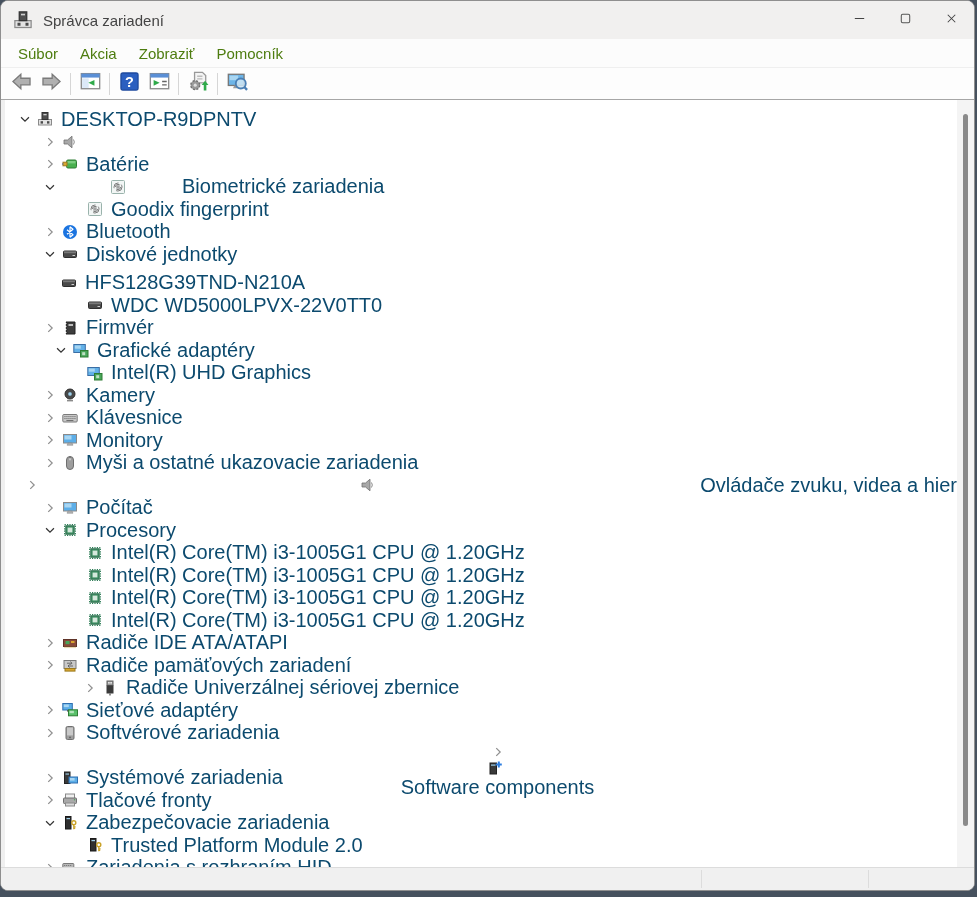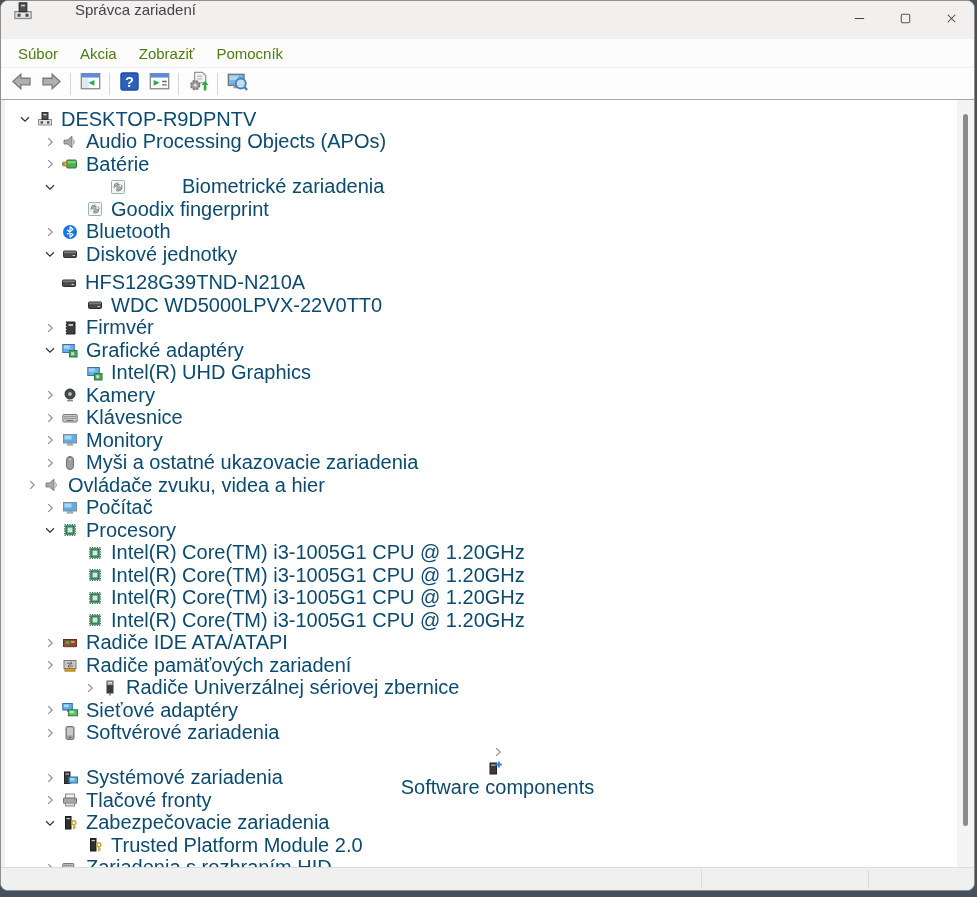--- a/index.html
+++ b/index.html
@@ -8,21 +8,21 @@
     background:#46515e;
     font-family:"Liberation Sans",sans-serif;
     -webkit-font-smoothing:antialiased;
   }
   .window{
     position:absolute;top:0;left:0;width:975px;height:891px;
     background:#ffffff;border:1px solid #8f8f8f;border-radius:8px;
     overflow:hidden;display:flex;flex-direction:column;box-sizing:border-box;
   }
   
-  .titlebar{height:38px;min-height:38px;background:#f1f0ef;display:flex;align-items:flex-start;gap:32px;}
+  .titlebar{height:38px;min-height:38px;background:#f1f0ef;display:flex;align-items:center;}
   .app-icon{width:20px;height:20px;margin-left:12px;}
   .app-icon svg{width:20px;height:20px;}
   .title{margin-left:10px;font-size:15px;color:#444;}
   .win-controls{margin-left:auto;display:flex;height:100%;}
   .wc-btn{width:46px;height:100%;display:flex;align-items:center;justify-content:center;}
   .wc-btn svg{width:15px;height:15px;}
   
   .menubar{height:28px;min-height:28px;background:#fcfcfc;display:flex;align-items:center;padding-left:6px;}
   .menu-item{padding:3px 11px;font-size:15px;color:#4d7c0f;}
   
@@ -170,21 +170,20 @@
             <svg viewBox="0 0 16 16" xmlns="http://www.w3.org/2000/svg">
               <path d="M6 3.5 l4.5 4.5 -4.5 4.5" stroke="#8f8f8f" stroke-width="1.4" fill="none"></path>
             </svg>
           </span>
           <span class="ticon">
             <svg viewBox="0 0 16 16" xmlns="http://www.w3.org/2000/svg">
               <path d="M2 6 h3.5 L10 2.2 v11.6 L5.5 10 H2 Z" fill="#a8a8a8" stroke="#6f6f6f" stroke-width=".8"></path>
               <path d="M11.5 5.5 q1.6 2.5 0 5" stroke="#8a8a8a" fill="none"></path>
             </svg>
           </span>
-          <span class="tlabel">Audio Processing Objects (APOs)</span>
         </div>
         <div class="trow" style="padding-left: 33px;">
           <span class="chev">
             <svg viewBox="0 0 16 16" xmlns="http://www.w3.org/2000/svg">
               <path d="M6 3.5 l4.5 4.5 -4.5 4.5" stroke="#8f8f8f" stroke-width="1.4" fill="none"></path>
             </svg>
           </span>
           <span class="ticon">
             <svg viewBox="0 0 16 16" xmlns="http://www.w3.org/2000/svg">
               <rect x="4.5" y="4" width="10" height="8" rx="1.5" fill="#49b04f" stroke="#2e7d34"></rect>
@@ -285,21 +284,21 @@
             </svg>
           </span>
           <span class="ticon">
             <svg viewBox="0 0 16 16" xmlns="http://www.w3.org/2000/svg">
               <path d="M4 2 h9 v12 h-9 l1-1.5 -1-1.5 1-1.5 -1-1.5 1-1.5 -1-1.5 1-1.5 Z" fill="#3d3d3d" stroke="#222"></path>
               <rect x="6.5" y="4" width="4.5" height="2" fill="#bdbdbd"></rect>
             </svg>
           </span>
           <span class="tlabel">Firmvér</span>
         </div>
-        <div class="trow" style="padding-left: 33px;">
+        <div class="trow" style="padding-left: 44px;">
           <span class="chev">
             <svg viewBox="0 0 16 16" xmlns="http://www.w3.org/2000/svg">
               <path d="M3.5 6 l4.5 4.5 4.5 -4.5" stroke="#333" stroke-width="1.4" fill="none"></path>
             </svg>
           </span>
           <span class="ticon">
             <svg viewBox="0 0 16 16" xmlns="http://www.w3.org/2000/svg">
               <rect x="0.8" y="2.5" width="11.5" height="8" fill="#63b1e8" stroke="#3a6ea5"></rect>
               <rect x="1.8" y="3.5" width="6" height="3.2" fill="#a7d5f2"></rect>
               <rect x="7.5" y="8.5" width="7.5" height="6.5" fill="#49a65a" stroke="#2e7d34"></rect>
@@ -386,21 +385,21 @@
           </span>
           <span class="ticon">
             <svg viewBox="0 0 16 16" xmlns="http://www.w3.org/2000/svg">
               <rect x="4.5" y="1.5" width="7" height="13" rx="3.5" fill="#9e9e9e" stroke="#6f6f6f"></rect>
               <path d="M8 1.5 V5.4" stroke="#5f5f5f"></path>
               <rect x="7.3" y="3" width="1.4" height="2.6" rx=".7" fill="#e8e8e8"></rect>
             </svg>
           </span>
           <span class="tlabel">Myši a ostatné ukazovacie zariadenia</span>
         </div>
-        <div class="trow" style="padding-left: 15px;">
+        <div class="trow" style="padding-left: 15px; justify-content: space-between;">
           <span class="chev">
             <svg viewBox="0 0 16 16" xmlns="http://www.w3.org/2000/svg">
               <path d="M6 3.5 l4.5 4.5 -4.5 4.5" stroke="#8f8f8f" stroke-width="1.4" fill="none"></path>
             </svg>
           </span>
           <span class="ticon">
             <svg viewBox="0 0 16 16" xmlns="http://www.w3.org/2000/svg">
               <path d="M2 6 h3.5 L10 2.2 v11.6 L5.5 10 H2 Z" fill="#a8a8a8" stroke="#6f6f6f" stroke-width=".8"></path>
               <path d="M11.5 5.5 q1.6 2.5 0 5" stroke="#8a8a8a" fill="none"></path>
             </svg>

